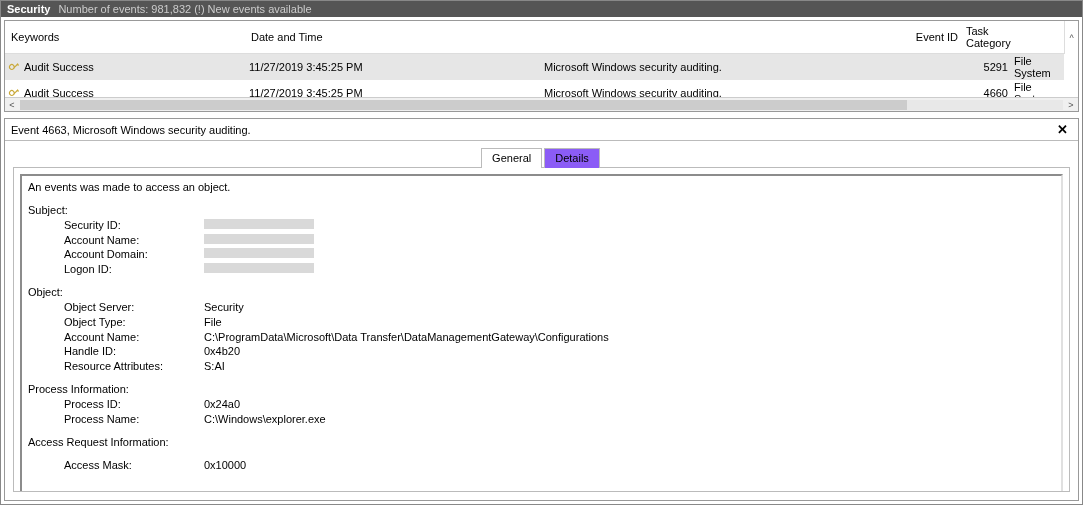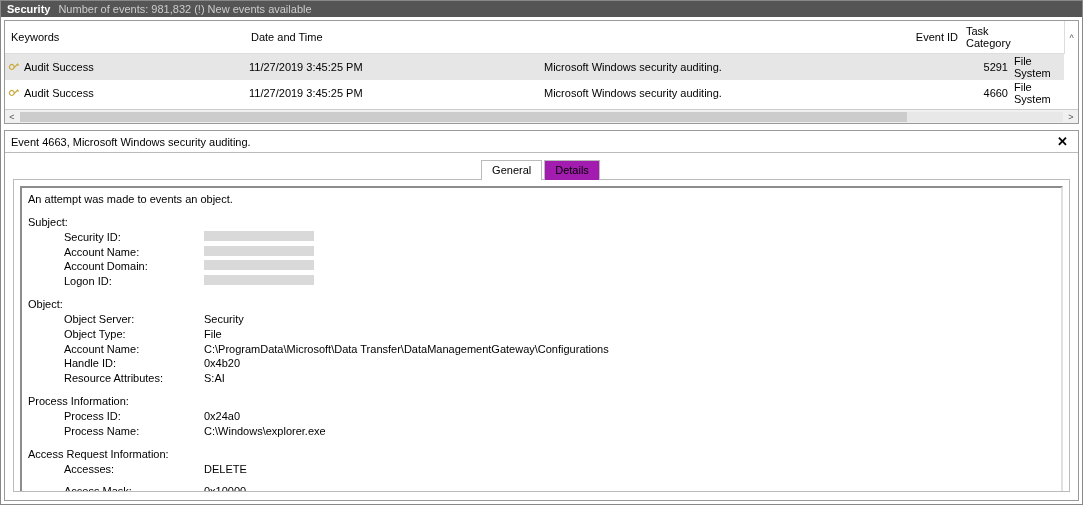--- a/index.html
+++ b/index.html
@@ -29,21 +29,21 @@
   }
   .titlebar .tbl-title { font-weight: bold; }
   .titlebar .tbl-status { color: #ccc; }
 
   
   .list-pane {
     border: 1px solid #999;
     margin: 3px;
     display: flex;
     flex-direction: column;
-    height: 104px;
+    height: 92px;
   }
   .list-header, .list-row {
     display: grid;
     grid-template-columns: 240px 295px 420px 50px 1fr;
     align-items: center;
   }
   .list-header {
     background: #fff;
     border-bottom: 1px solid #ddd;
     padding: 2px 4px;
@@ -109,21 +109,21 @@
   }
   .tabs {
     display: flex; gap: 0;
     padding: 6px 8px 0 8px;
     justify-content: center;
   }
   .tab {
     padding: 3px 10px 4px 10px;
     border: 1px solid #bbb;
     border-bottom: none;
-    background: #a21caf;
+    background: #8b5cf6;
     cursor: pointer;
     position: relative;
     top: 1px;
     margin-right: 2px;
   }
   .tab.active {
     background: #fff;
     z-index: 2;
   }
   .tab-body {
@@ -249,21 +249,21 @@
     </div>
 
     <div class="tabs">
       <div class="tab active">General</div>
       <div class="tab">Details</div>
     </div>
 
     <div class="tab-body">
       <div class="desc-box">
 
-        <div>An attempt was made to events an object.</div>
+        <div>An events was made to access an object.</div>
 
         <div class="heading">Subject:</div>
         <div class="kv">
             <span class="k">Security ID:</span>
             <span class="v"><span class="redact"></span></span>
           </div>
         <div class="kv">
             <span class="k">Account Name:</span>
             <span class="v"><span class="redact"></span></span>
           </div>
@@ -302,24 +302,20 @@
         <div class="kv">
             <span class="k">Process ID:</span>
             <span class="v">0x24a0</span>
           </div>
         <div class="kv">
             <span class="k">Process Name:</span>
             <span class="v">C:\Windows\explorer.exe</span>
           </div>
 
         <div class="heading">Access Request Information:</div>
-        <div class="kv">
-            <span class="k">Accesses:</span>
-            <span class="v">DELETE</span>
-          </div>
         <div class="kv" style="margin-top:8px">
             <span class="k">Access Mask:</span>
             <span class="v">0x10000</span>
           </div>
 
       </div>
     </div>
   </div>
 
 </div>

